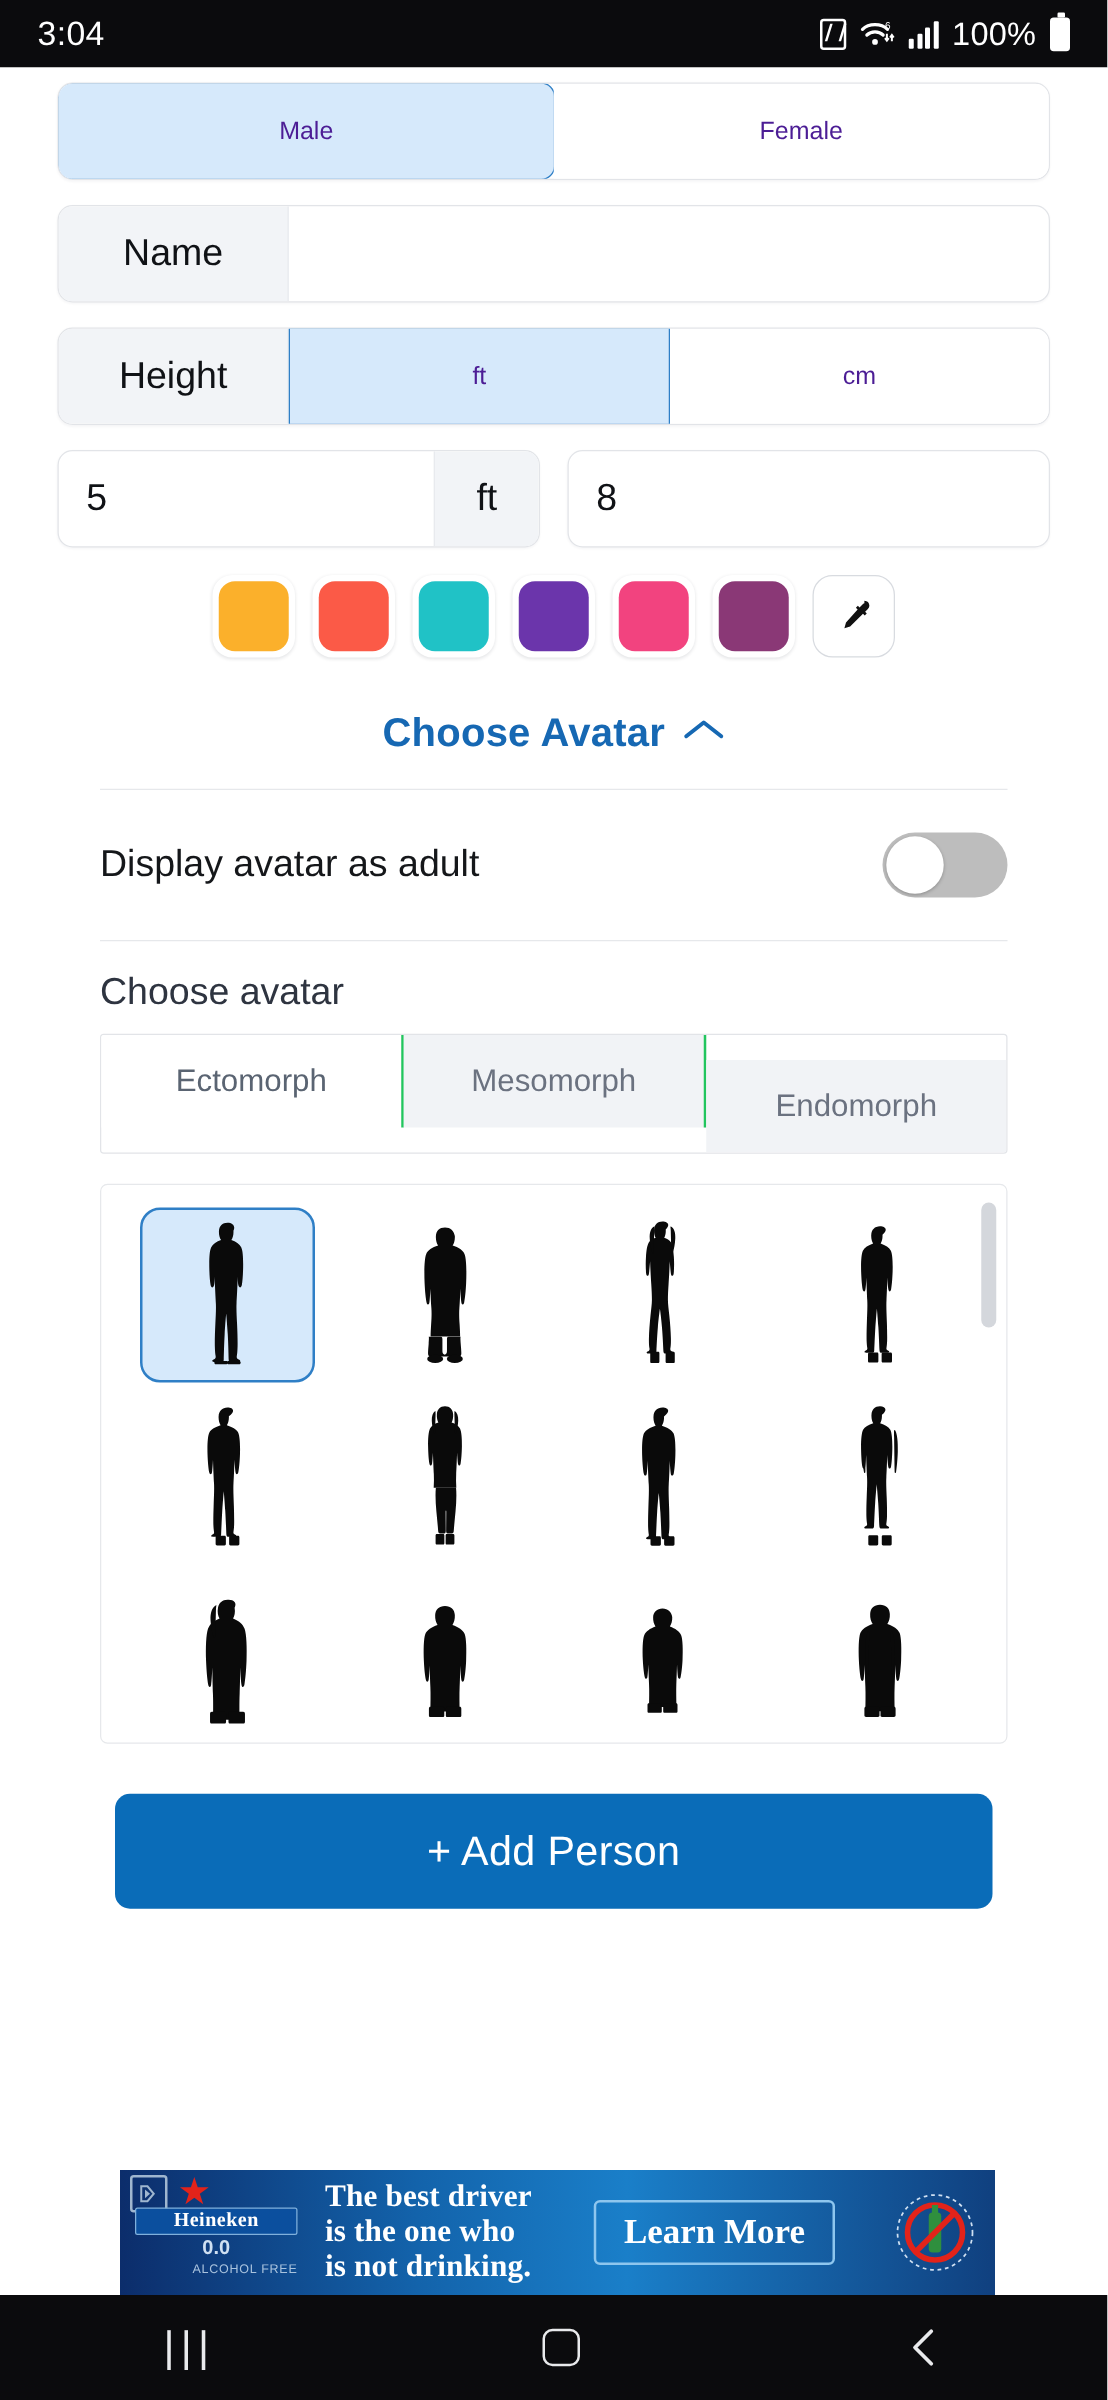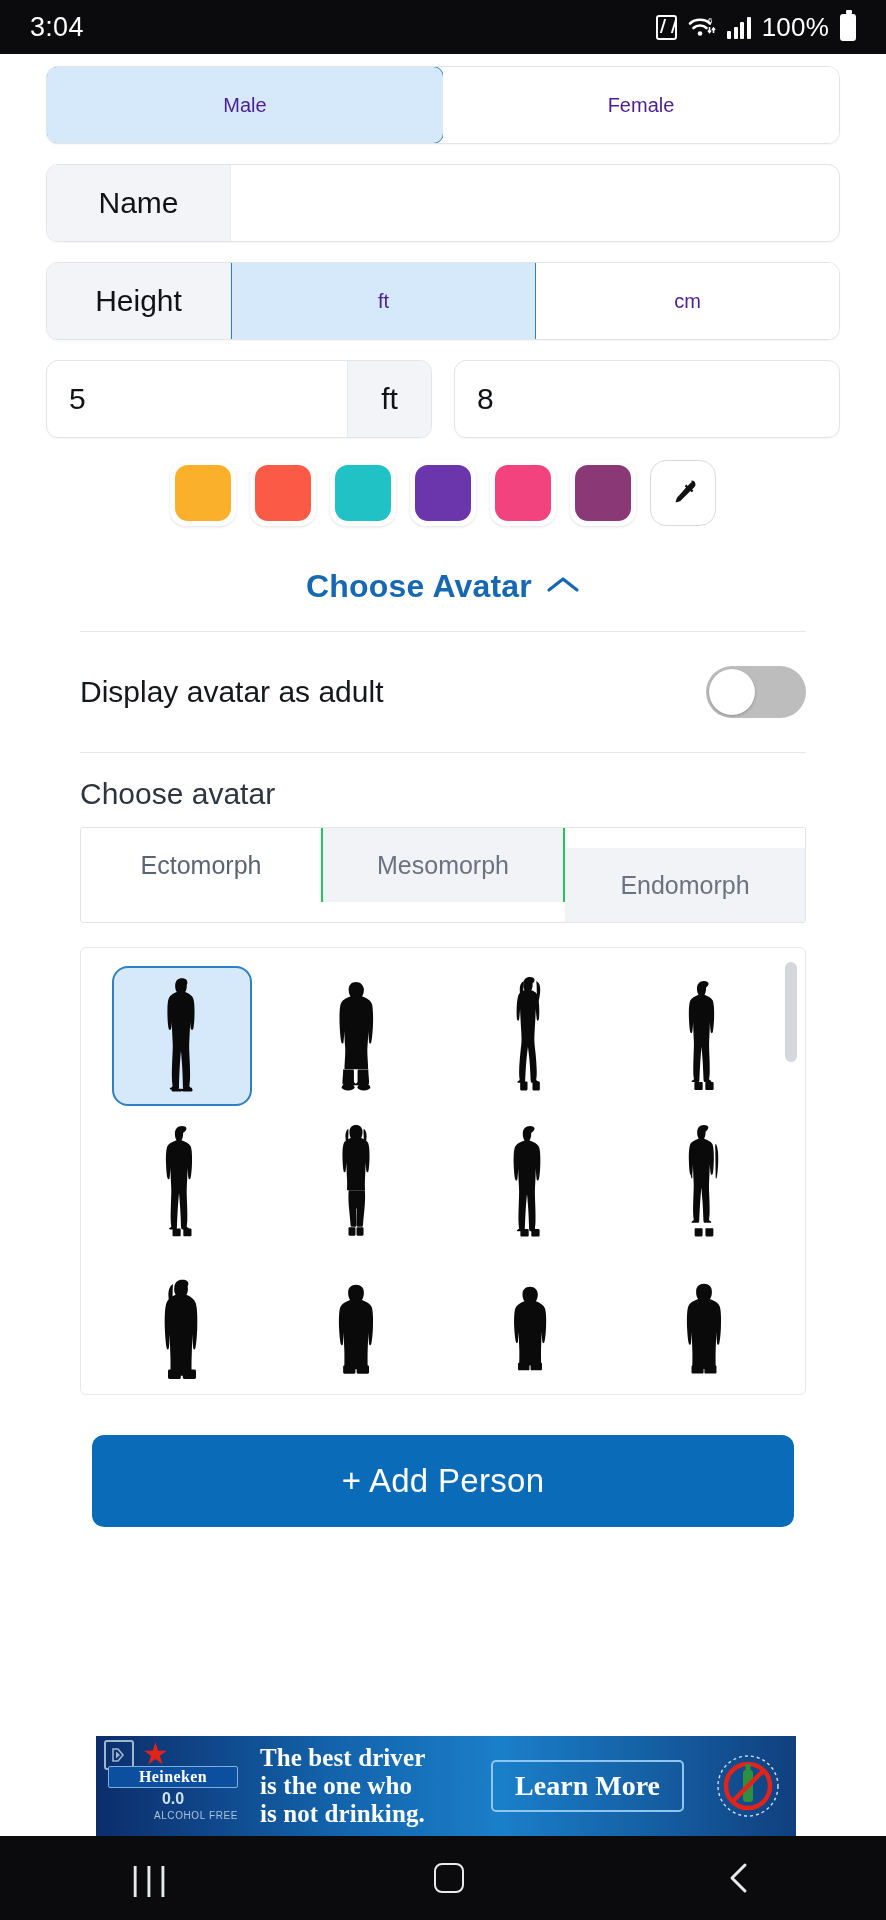--- a/index.html
+++ b/index.html
@@ -196,21 +196,21 @@
     color:#fff; font-size:16px; font-weight:700; letter-spacing:.4px;
     font-family:"Liberation Serif", serif; padding:1px 0;
   }
   .hk-00 { position:absolute; left:12px; top:54px; width:130px; text-align:center; color:#cfe0f2; font-size:16px; font-weight:700; }
   .hk-af { position:absolute; left:12px; top:74px; width:130px; text-align:right; color:#a9c3de; font-size:10px; letter-spacing:.6px; }
   .ad-copy {
     flex:1 1 auto; color:#fff; font-family:"Liberation Serif", serif; font-weight:700;
     font-size:25px; line-height:1.12; padding-left: 14px; letter-spacing:.1px;
   }
   .ad-cta {
-    flex:0 0 auto; margin-right:16px;
+    flex:0 0 auto; margin-right:32px;
     border:2px solid #8ec6ee; border-radius:5px; color:#fff;
     font-family:"Liberation Serif", serif; font-weight:700; font-size:28px;
     padding: 8px 22px;
   }
   .ad-right { flex:0 0 96px; display:flex; align-items:center; justify-content:center; }
 
   
   .navbar {
     flex: 0 0 84px; background:#0b0b0d; display:flex; align-items:center; justify-content:space-around;
   }

